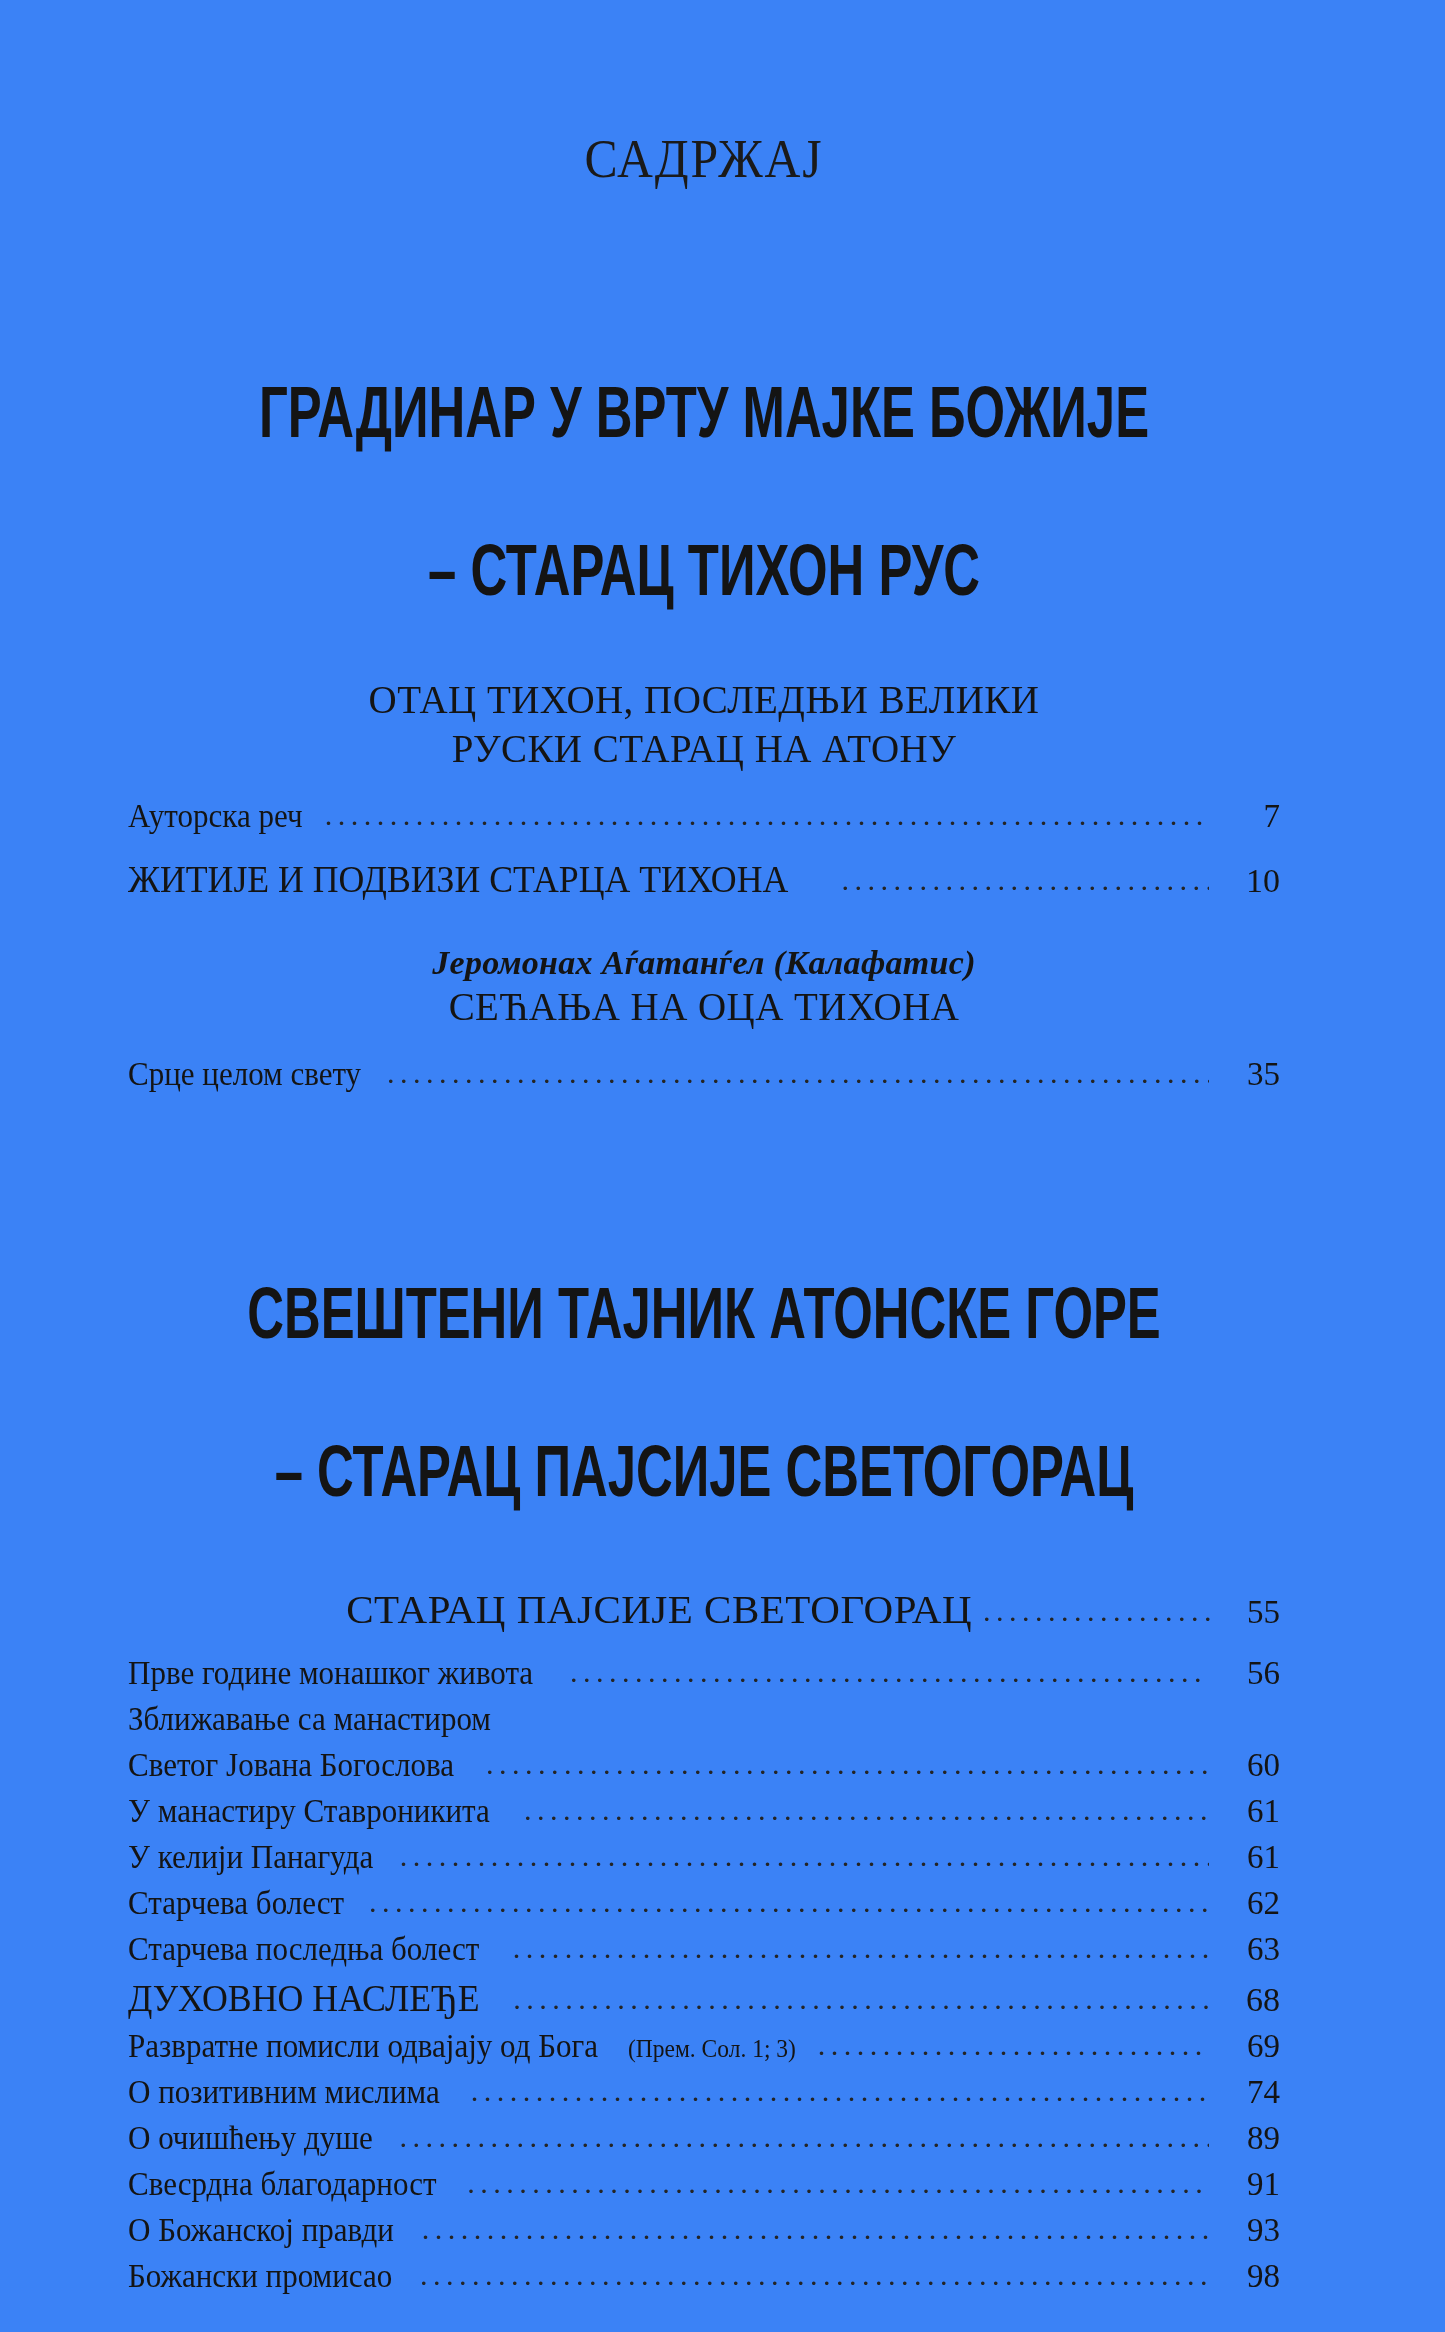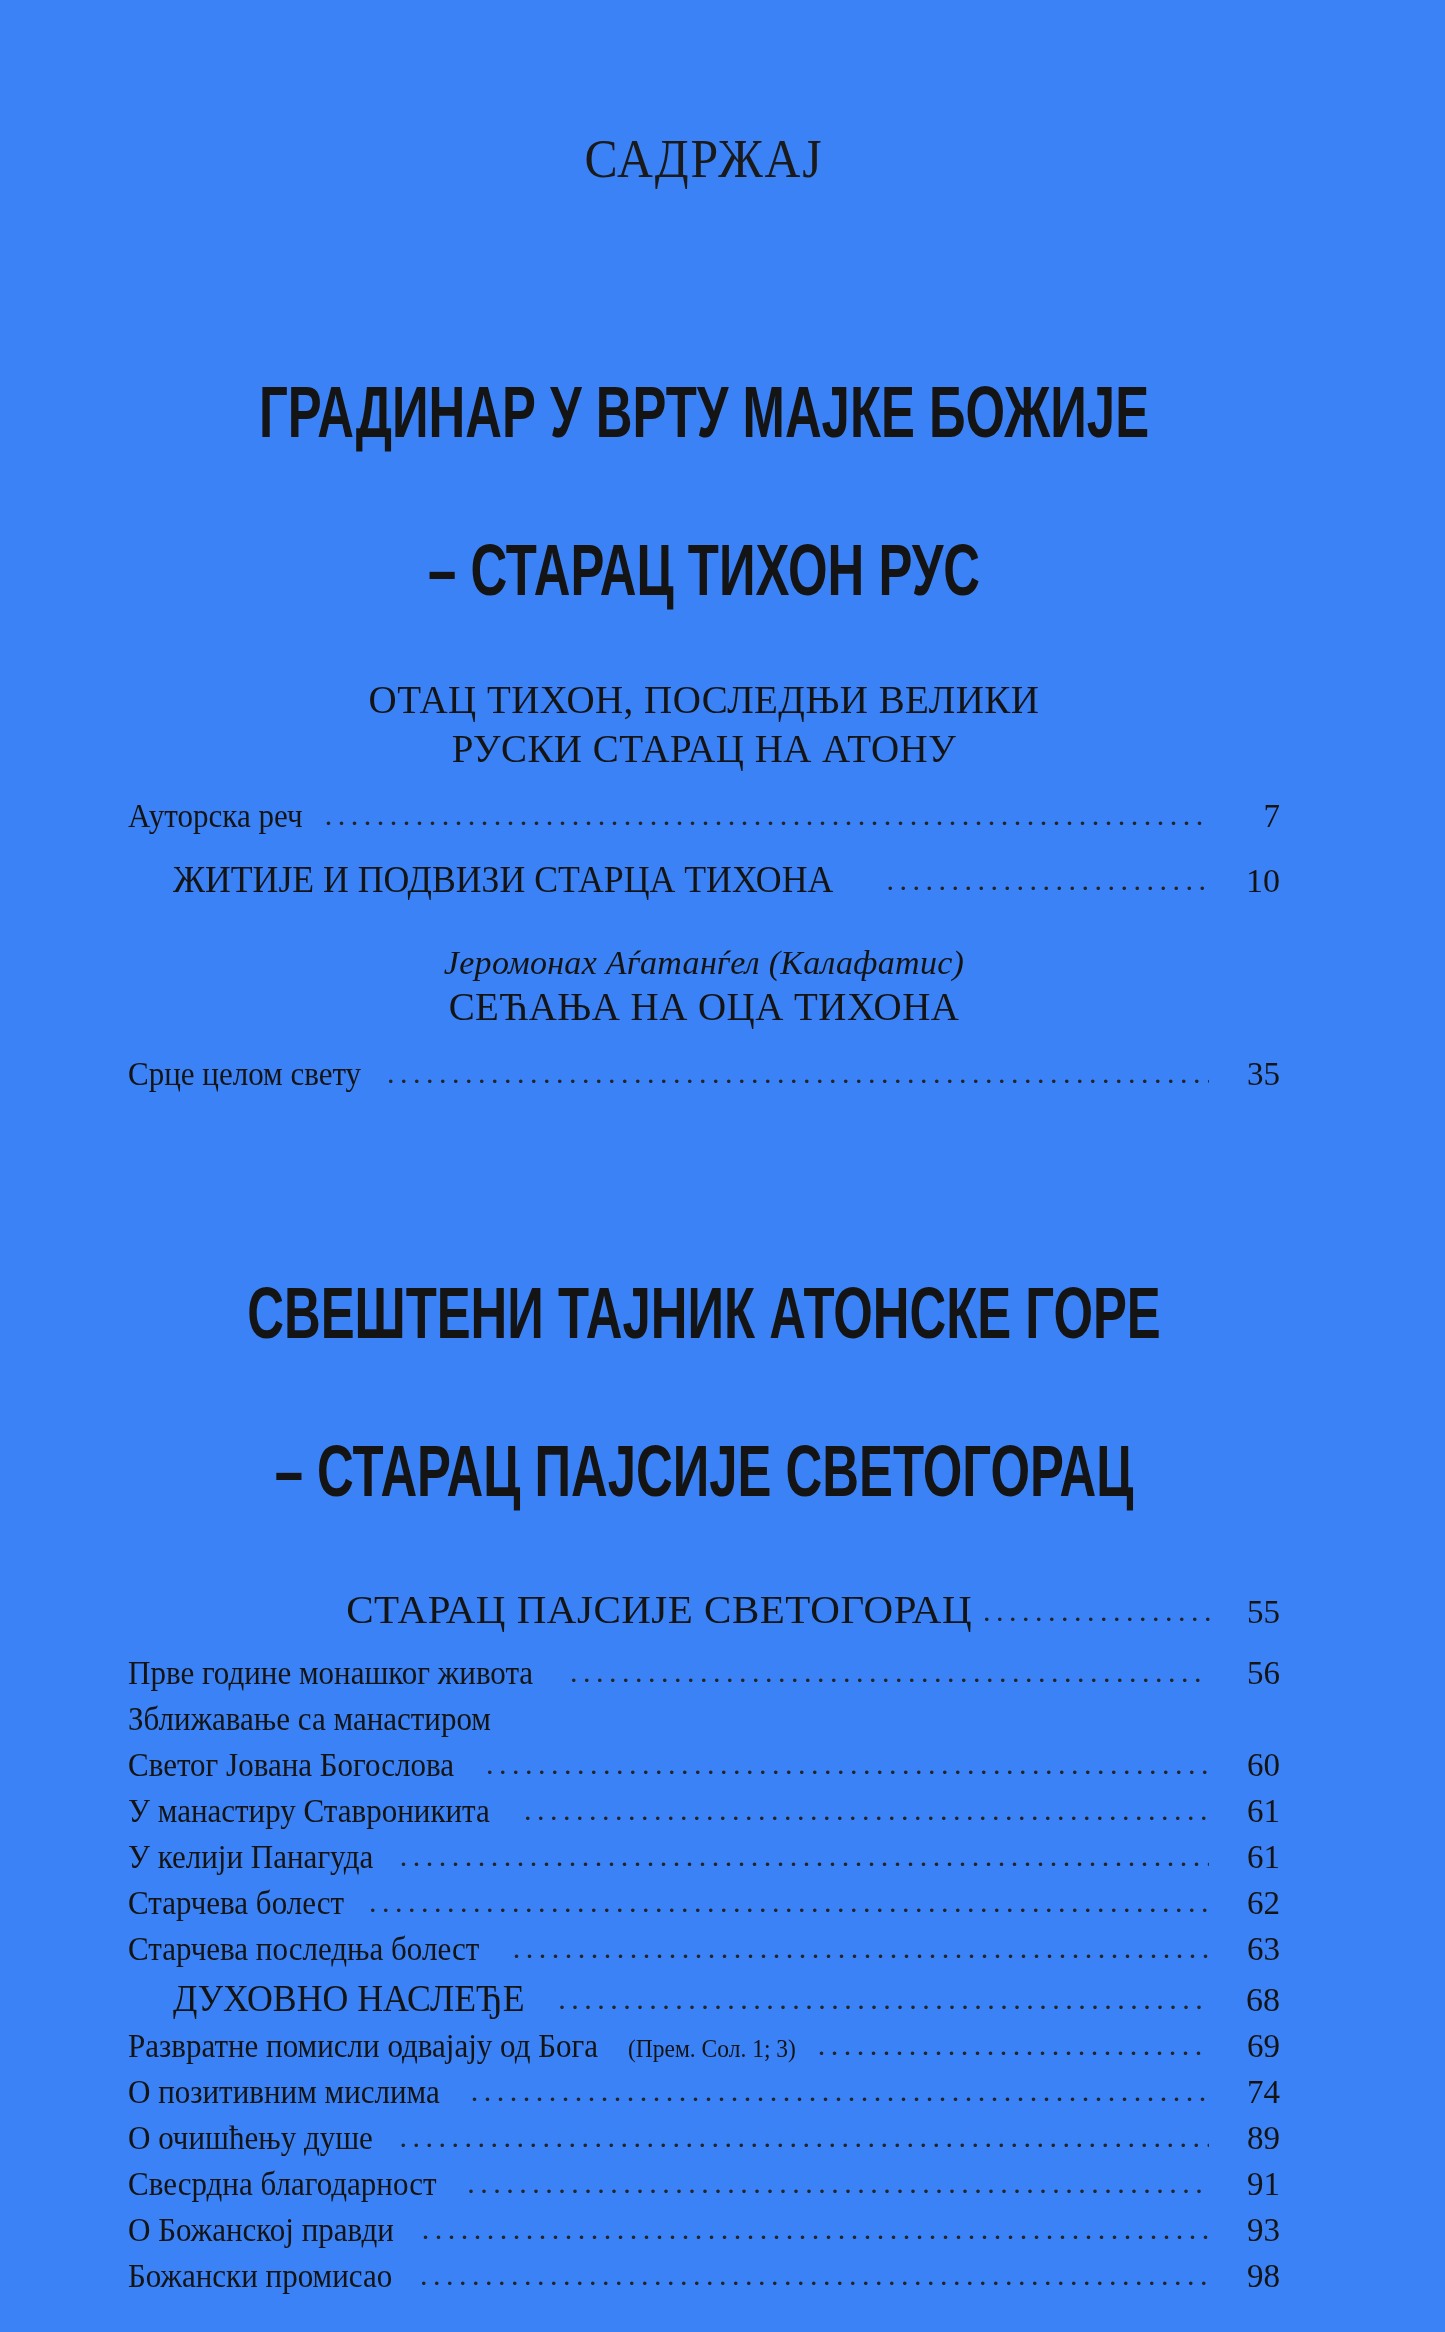--- a/index.html
+++ b/index.html
@@ -69,21 +69,21 @@
     transform-origin: center;
   }
   .sub-heading .ln { display: block; }
 
   
   .author-line {
     text-align: center;
     font-family: "Liberation Serif", "DejaVu Serif", serif;
     font-style: italic;
     font-size: 34px;
-    font-weight: 400;
+    font-weight: 700;
     color: #141414;
     letter-spacing: 0.3px;
   }
 
   
   .toc-row {
     display: flex;
     align-items: baseline;
     font-family: Liberation Serif, serif;
     font-size: 33px;
@@ -109,21 +109,20 @@
   .toc-row .pageno {
     min-width: 62px;
     text-align: right;
     white-space: nowrap;
     font-size: 33px;
   }
 
   
   .toc-row.big {
     font-size: 38px;
-    margin-left: 45px;
   }
   .toc-row.big .pageno { font-size: 34px; }
 
   
   .toc-row.centered {
     justify-content: flex-end;
   }
   .toc-row.centered .label {
     transform: none;
     font-size: 41px;

